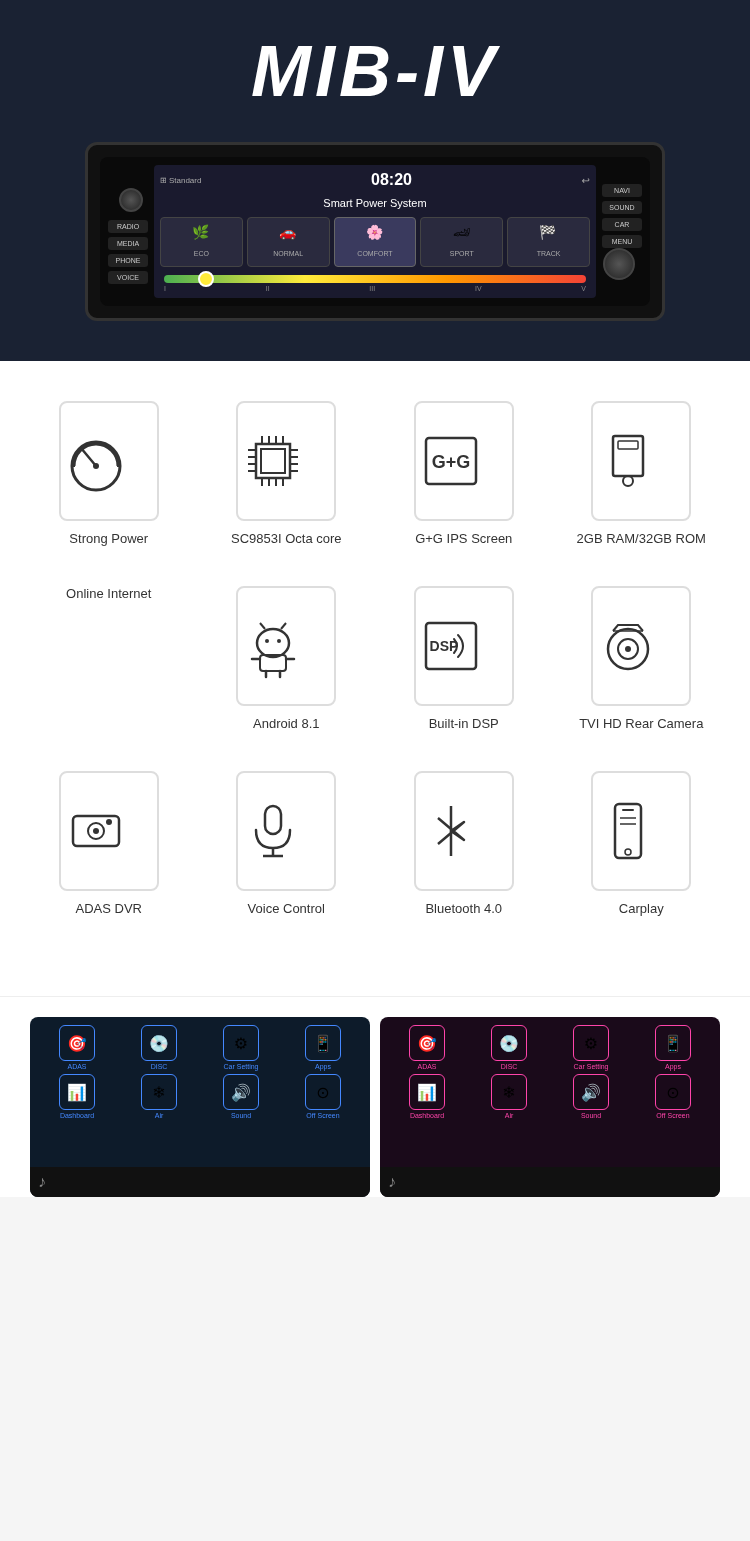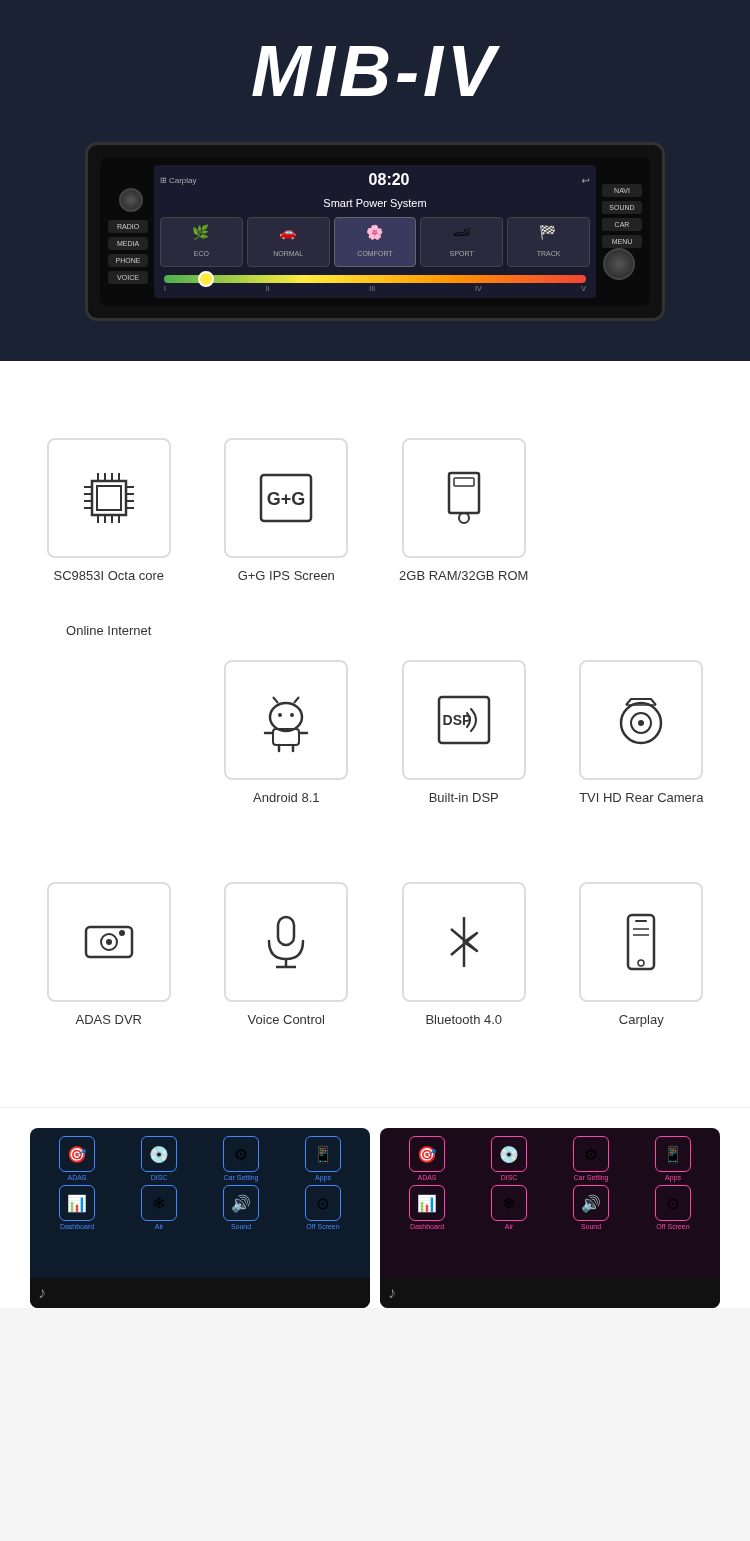--- a/index.html
+++ b/index.html
@@ -185,29 +185,28 @@
       gap: 20px;
       margin-bottom: 40px;
     }
     .feature-item {
       display: flex;
       flex-direction: column;
       align-items: center;
       gap: 10px;
     }
     .feature-icon-box {
-      width: 124px;
+      width: 100px;
       height: 120px;
       border: 2px solid #ddd;
       border-radius: 8px;
       display: flex;
       align-items: center;
-      justify-content: center;
+      justify-content: flex-start;
       background: white;
-      margin-top: 37px;
     }
     .feature-icon-box svg {
       width: 70px;
       height: 70px;
     }
     .feature-label {
       font-size: 13px;
       color: #333;
       text-align: center;
       font-weight: 500;
@@ -311,21 +310,21 @@
           <div class="device-buttons-left">
             <div class="device-btn">RADIO</div>
             <div class="device-btn">MEDIA</div>
             <div class="device-btn">PHONE</div>
             <div class="device-btn">VOICE</div>
           </div>
         </div>
 
         <div class="screen">
           <div class="screen-header">
-            <span class="screen-status-left">⊞ Carplay</span>
+            <span class="screen-status-left">⊞ Standard</span>
             <span class="screen-time">08:20</span>
             <span class="screen-icon">↩</span>
           </div>
           <div class="screen-title">Smart Power System</div>
           <div class="drive-modes">
             <div class="drive-mode">
               <span class="drive-mode-icon">🌿</span>
               <span class="drive-mode-label">ECO</span>
             </div>
             <div class="drive-mode">
@@ -368,20 +367,33 @@
         </div>
       </div>
     </div>
   </div>
 </div>
 
 <div class="features-section">
 
   <div class="features-grid">
 
+    <div class="feature-item">
+      <div class="feature-icon-box">
+        <svg viewBox="0 0 70 70" fill="none">
+          <circle cx="35" cy="40" r="24" stroke="#333" stroke-width="3" fill="none"></circle>
+          <path d="M13 40 A22 22 0 0 1 57 40" stroke="#333" stroke-width="3" fill="none"></path>
+          <line x1="35" y1="40" x2="20" y2="22" stroke="#333" stroke-width="2.5" stroke-linecap="round"></line>
+          <circle cx="35" cy="40" r="3" fill="#333"></circle>
+          <line x1="14" y1="40" x2="11" y2="40" stroke="#333" stroke-width="2"></line>
+          <line x1="56" y1="40" x2="59" y2="40" stroke="#333" stroke-width="2"></line>
+        </svg>
+      </div>
+      <span class="feature-label">Strong Power</span>
+    </div>
 
     <div class="feature-item">
       <div class="feature-icon-box">
         <svg viewBox="0 0 70 70" fill="none">
           <rect x="18" y="18" width="34" height="34" stroke="#333" stroke-width="2.5" fill="none"></rect>
           <rect x="23" y="23" width="24" height="24" stroke="#333" stroke-width="2" fill="none"></rect>
           <line x1="24" y1="10" x2="24" y2="18" stroke="#333" stroke-width="2"></line>
           <line x1="31" y1="10" x2="31" y2="18" stroke="#333" stroke-width="2"></line>
           <line x1="38" y1="10" x2="38" y2="18" stroke="#333" stroke-width="2"></line>
           <line x1="45" y1="10" x2="45" y2="18" stroke="#333" stroke-width="2"></line>

